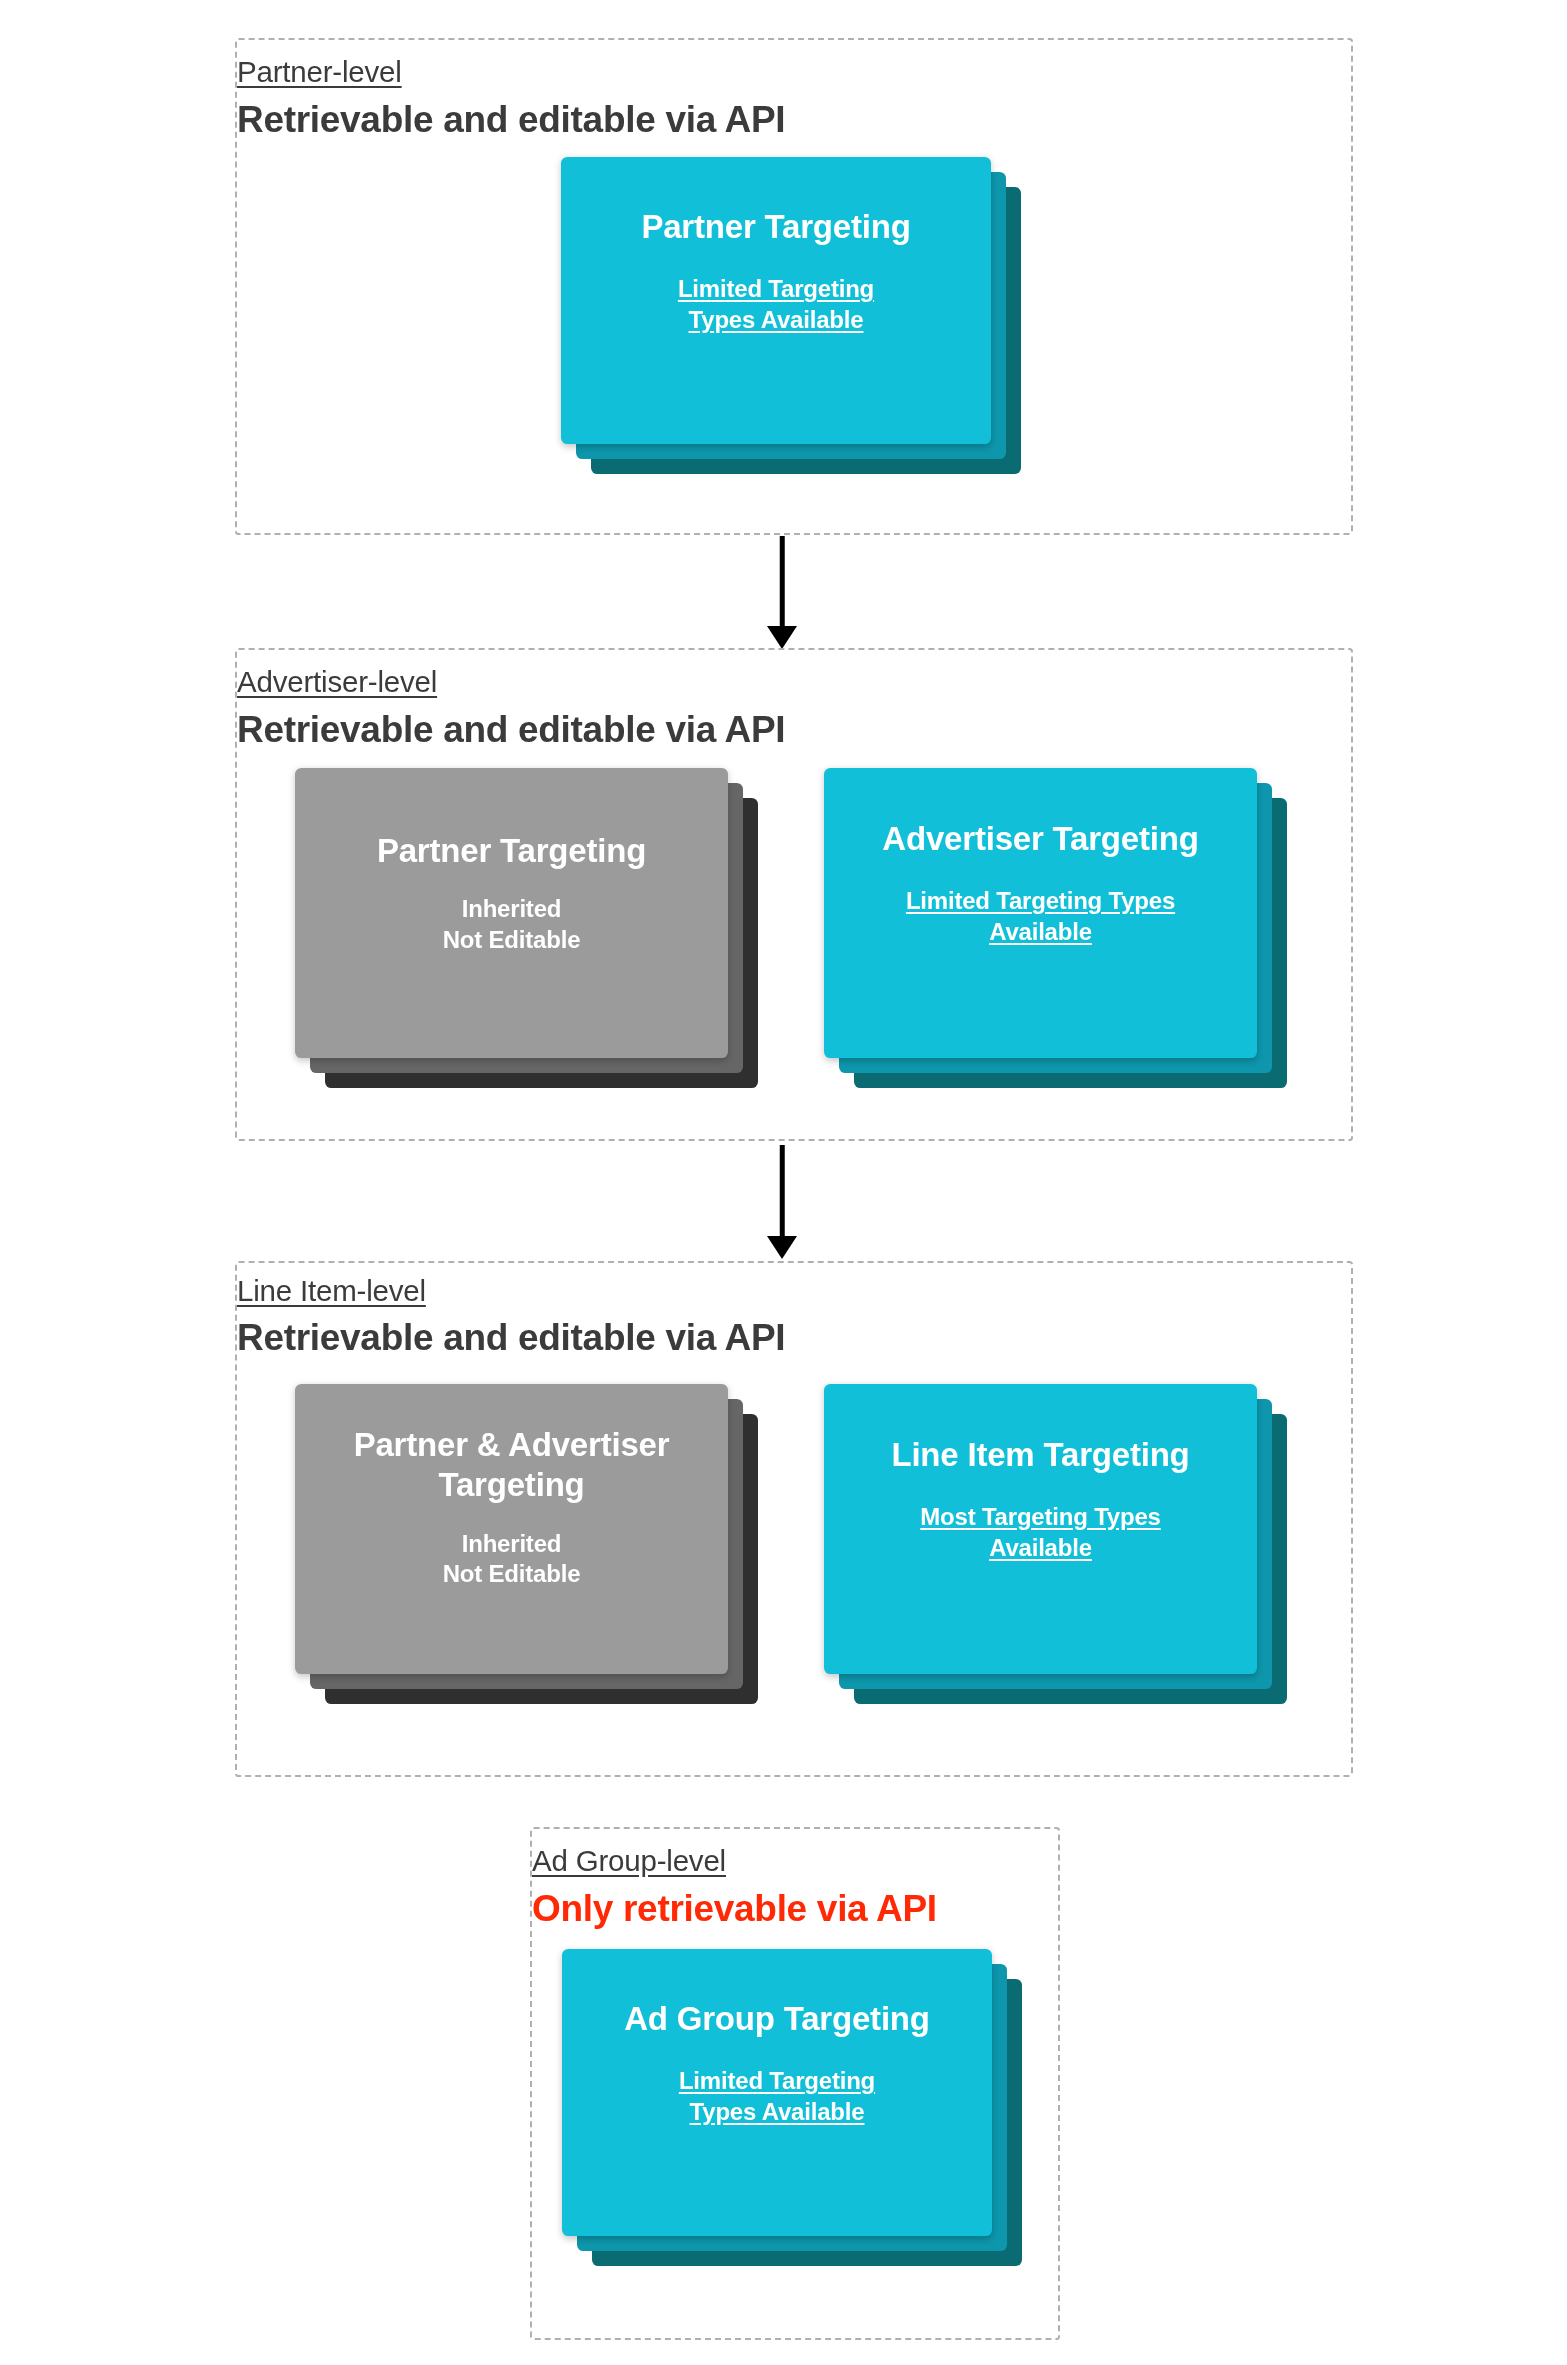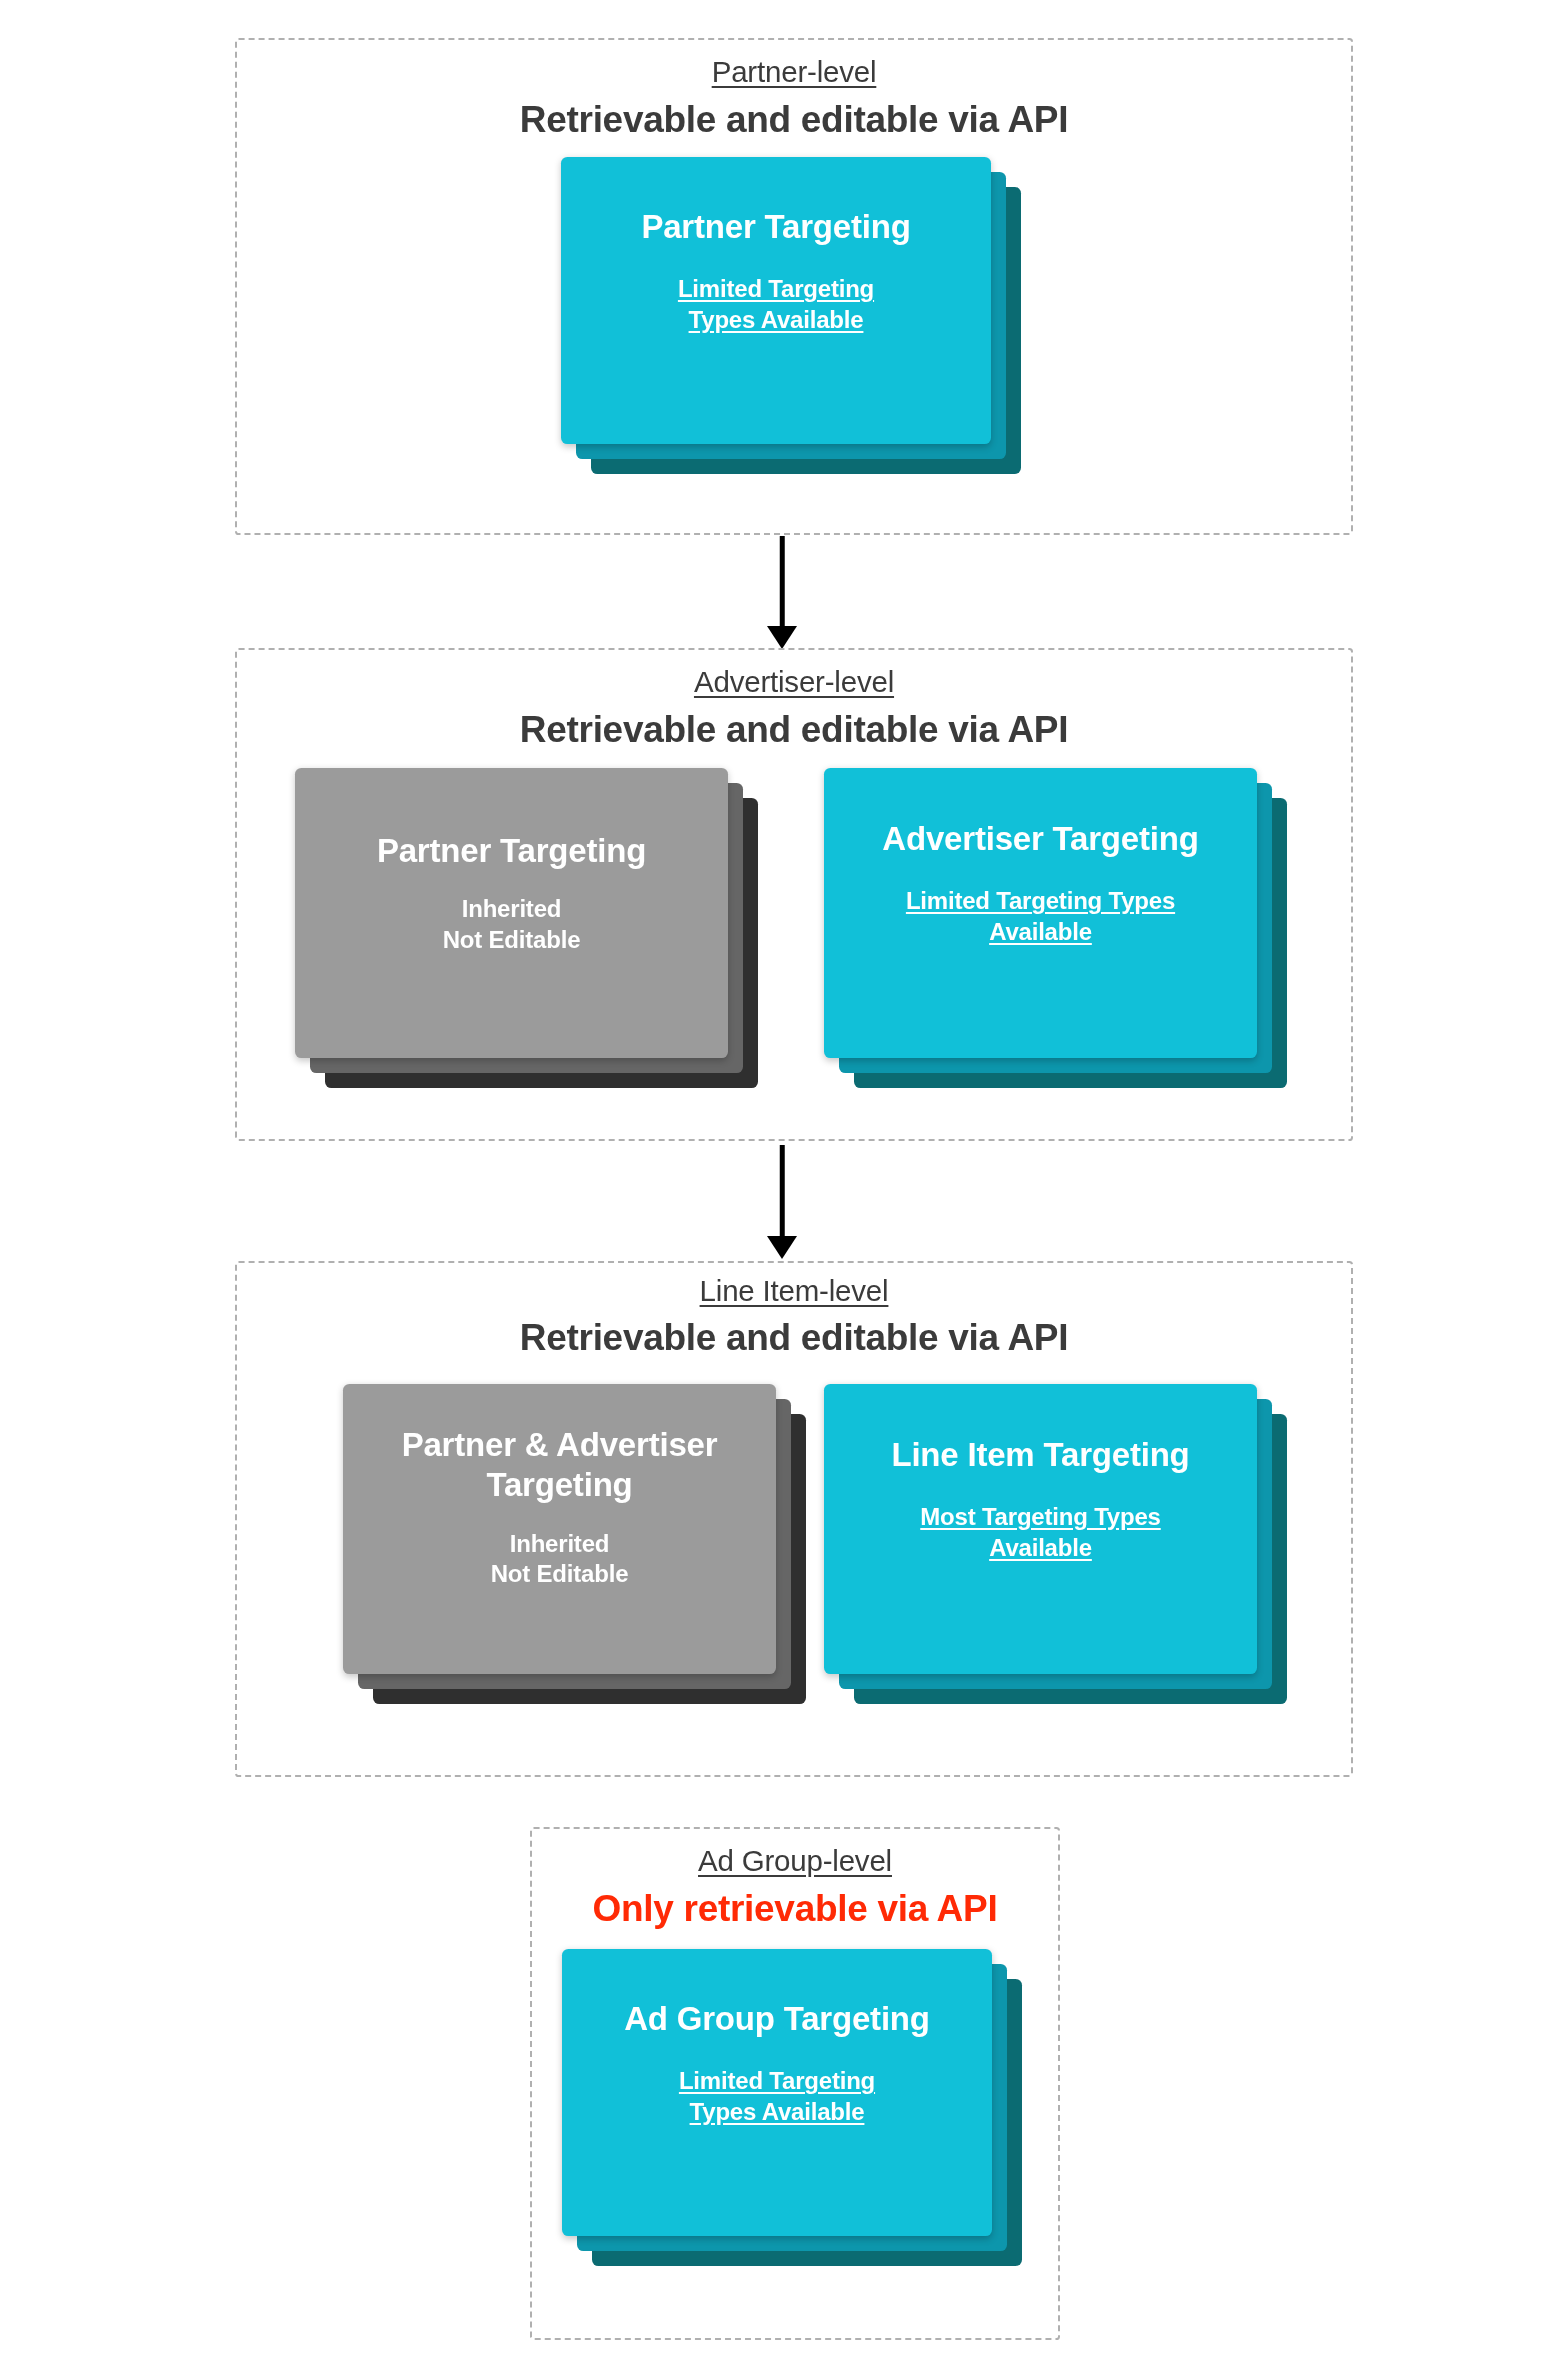--- a/index.html
+++ b/index.html
@@ -26,21 +26,20 @@
     border: 2.7px dashed #b0b0b0;
     border-radius: 3.6px;
     box-sizing: border-box;
     background: #ffffff;
   }
 
   .level-heading {
     position: absolute;
     left: 0;
     right: 0;
-    text-align: center;
     line-height: 1.22;
   }
   .level-title {
     display: block;
     font-size: 29.5px;
     font-weight: 400;
     color: #3b3b3b;
     text-decoration: underline;
     text-underline-offset: 3.6px;
     letter-spacing: -0.2px;
@@ -197,21 +196,21 @@
     <div class="head"></div>
   </div>
 
   <div class="level-box" style="left:235px; top:1261px; width:1118px; height:516px;">
 
     <div class="level-heading" style="top:10px;">
       <span class="level-title">Line Item-level</span>
       <span class="level-sub">Retrievable and editable via API</span>
     </div>
 
-    <div class="stack gray" style="left:58px; top:121px; width:463px; height:321px;margin-left:48px;">
+    <div class="stack gray" style="left:58px; top:121px; width:463px; height:321px;">
       <div class="layer l3" style="width:433px; height:290px;"></div>
       <div class="layer l2" style="width:433px; height:290px;"></div>
       <div class="layer l1" style="width:433px; height:290px; padding-top:41px;">
         <div class="card-title" style="max-width:348px;">Partner &amp; Advertiser Targeting</div>
         <div class="card-note" style="margin-top:23px; white-space:pre-line;">Inherited
 Not Editable</div>
       </div>
     </div>
 
     <div class="stack cyan" style="left:587px; top:121px; width:464px; height:321px;">

